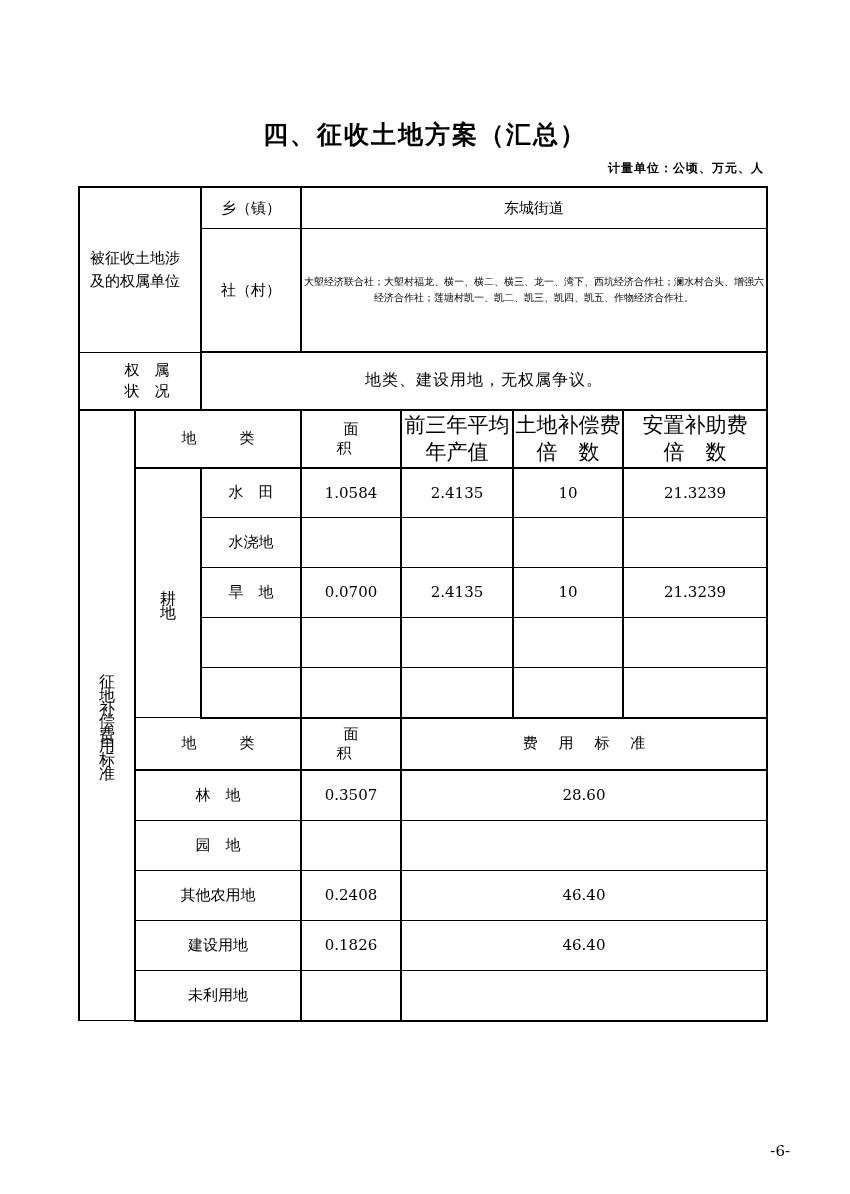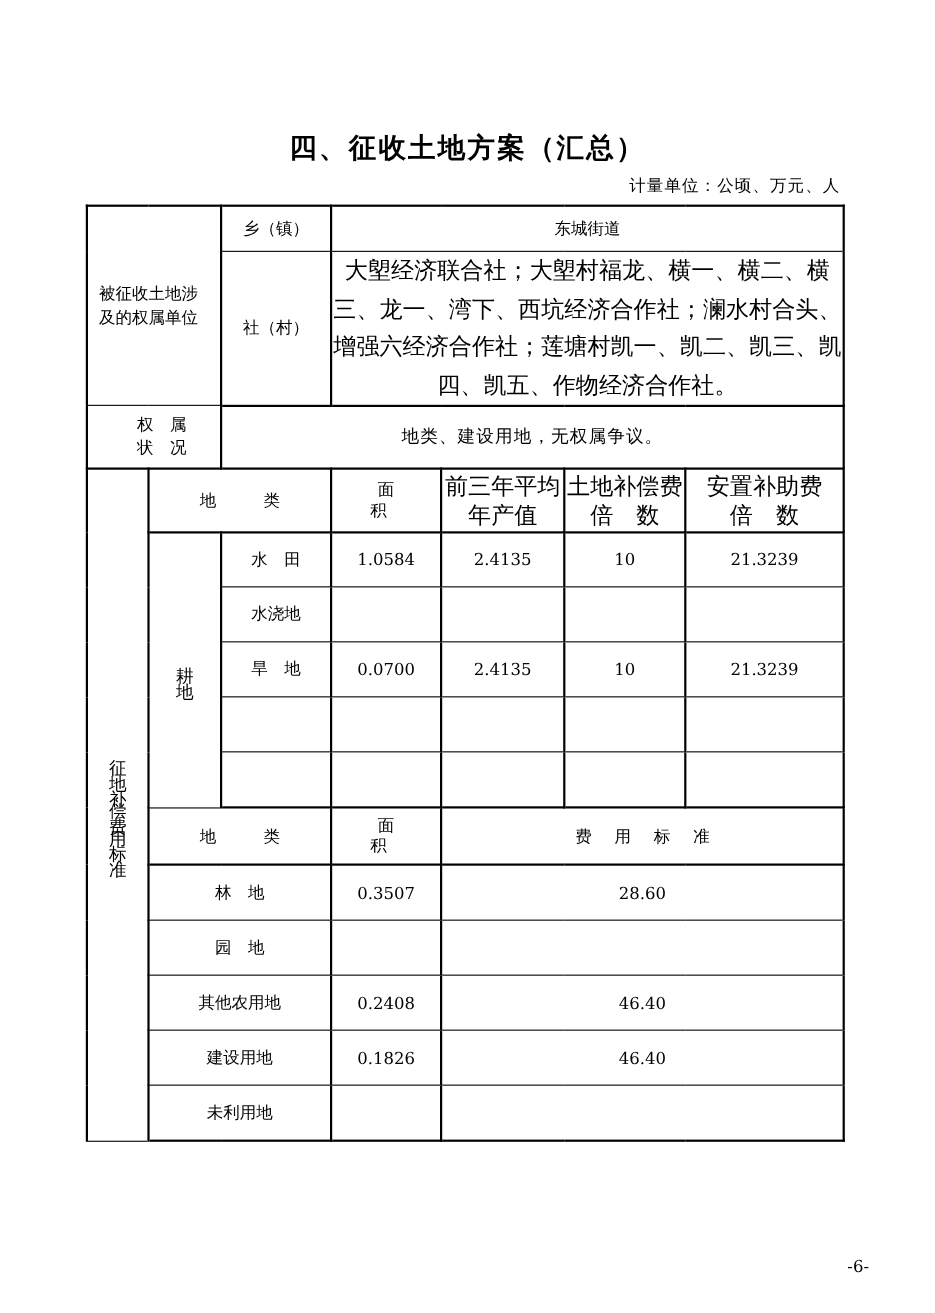--- a/index.html
+++ b/index.html
@@ -33,23 +33,24 @@
     font-size: 25px;
     font-weight: bold;
     letter-spacing: 2px;
     font-family: "DejaVu Sans", "Liberation Sans", sans-serif;
   }
 
   .units-line {
     position: absolute;
     right: 86px;
     top: 146px;
-    font-size: 15px;
+    font-size: 12px;
     letter-spacing: 1px;
     font-family: "DejaVu Serif", "Liberation Serif", serif;
+    font-weight: bold;
   }
 
   
   .main-table {
     position: absolute;
     left: 78px;
     top: 172px;
     width: 688px;
     border-collapse: collapse;
     table-layout: fixed;
@@ -143,21 +144,21 @@
       <tr>
         <td class="outer-top outer-left thick-r" rowspan="2" colspan="2">
           <div class="rowlabel-col1">被征收土地涉及的权属单位</div>
         </td>
         <td class="outer-top thick-r cell-pad" style="height:40px;">乡（镇）</td>
         <td class="outer-top outer-right cell-pad left-text" colspan="4">东城街道</td>
       </tr>
 
       <tr>
         <td class="thick-r thick-b cell-pad" style="height:122px;">社（村）</td>
-        <td class="outer-right thick-b left-text" colspan="4" style="font-size:21px; line-height:1.65;">大塱经济联合社；大塱村福龙、横一、横二、横三、龙一、湾下、西坑经济合作社；澜水村合头、增强六经济合作社；莲塘村凯一、凯二、凯三、凯四、凯五、作物经济合作社。</td>
+        <td class="outer-right thick-b left-text" colspan="4" style="font-size:10px; line-height:1.65;">大塱经济联合社；大塱村福龙、横一、横二、横三、龙一、湾下、西坑经济合作社；澜水村合头、增强六经济合作社；莲塘村凯一、凯二、凯三、凯四、凯五、作物经济合作社。</td>
       </tr>
 
       <tr>
         <td class="outer-left thick-r thick-b" colspan="2" style="height:56px;">
           <div style="line-height:1.4; font-size:15px;padding-left:14px;">
             <div>权　属</div>
             <div>状　况</div>
           </div>
         </td>
         <td class="outer-right thick-b" colspan="5" style="font-size:16px; letter-spacing:1px;">地类、建设用地，无权属争议。</td>

